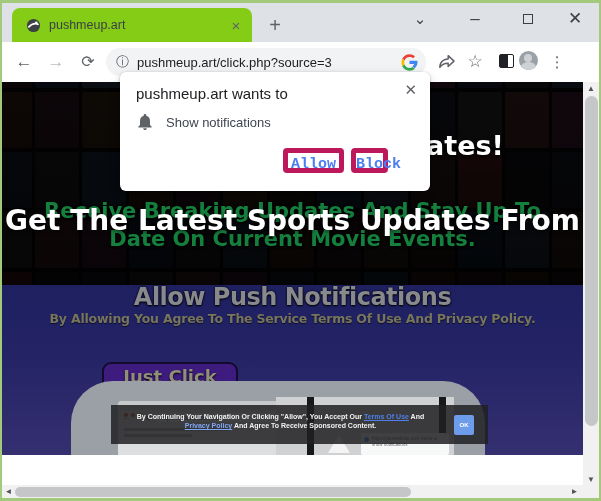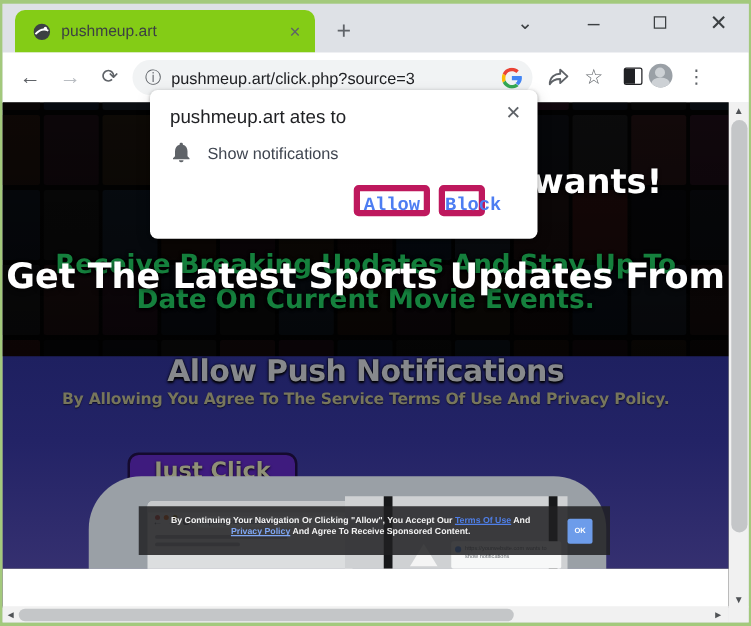--- a/index.html
+++ b/index.html
@@ -230,21 +230,21 @@
         <div class="tile" style="left: 268px; top: 190px; background: rgb(16, 22, 34);"></div>
         <div class="tile" style="left: 315px; top: 190px; background: rgb(21, 21, 21);"></div>
         <div class="tile" style="left: 362px; top: 190px; background: rgb(20, 32, 46);"></div>
         <div class="tile" style="left: 409px; top: 190px; background: rgb(35, 20, 14);"></div>
         <div class="tile" style="left: 456px; top: 190px; background: rgb(32, 16, 24);"></div>
         <div class="tile" style="left: 503px; top: 190px; background: rgb(36, 26, 16);"></div>
         <div class="tile" style="left: 550px; top: 190px; background: rgb(26, 15, 15);"></div>
       </div>
     <div class="mosaic-shade"></div>
 
-    <div class="frag">wants!</div>
+    <div class="frag">ates!</div>
     <div class="bgline bg1">Receive Breaking Updates And Stay Up To</div>
     <div class="bgline bg2">Date On Current Movie Events.</div>
     <div class="fgline fg1">Get The Latest Sports Updates From</div>
 
     <div class="band">
       <div class="band-head">Allow Push Notifications</div>
       <div class="band-terms">By Allowing You Agree To The Service Terms Of Use And Privacy Policy.</div>
       <div class="cta">Just Click Allow</div>
 
       <div class="tablet">
@@ -279,21 +279,21 @@
         <span>By Continuing Your Navigation Or Clicking "Allow", You Accept Our </span><a class="fp-link1">Terms Of Use</a><span> And </span><a class="fp-link2">Privacy Policy</a><span> And Agree To Receive Sponsored Content.</span>
         <div class="okbtn">OK</div>
       </div>
     </div>
 
     <div class="white-strip"></div>
   </div>
 
   <div class="perm">
     <span class="close">✕</span>
-    <div class="perm-title">pushmeup.art ates to</div>
+    <div class="perm-title">pushmeup.art wants to</div>
     <div class="perm-row">
       <svg width="14" height="16" viewBox="0 0 14 16">
         <path d="M7 16c1 0 1.8-.8 1.8-1.8H5.2C5.2 15.2 6 16 7 16zM12 11V7c0-2.6-1.4-4.7-3.7-5.2V1.2C8.3.5 7.7 0 7 0S5.7.5 5.7 1.2v.6C3.4 2.3 2 4.4 2 7v4l-1.6 1.6v.8h13.2v-.8L12 11z" fill="#5f6368"></path>
       </svg>
       <span class="perm-label">Show notifications</span>
     </div>
     <div class="perm-btn btn-allow">Allow</div>
     <div class="perm-btn btn-block">Block</div>
   </div>
 

